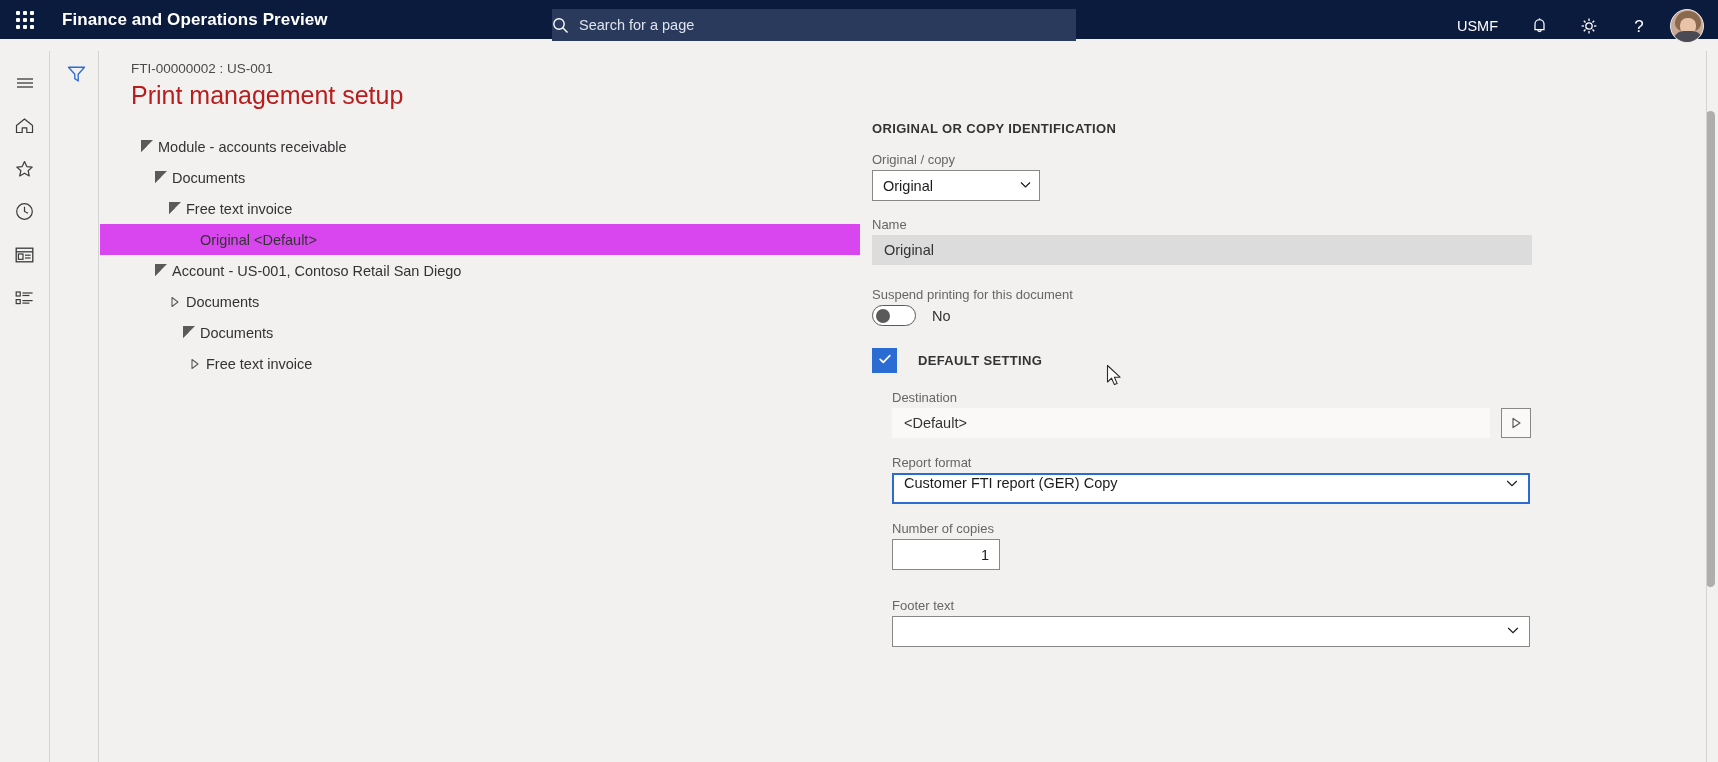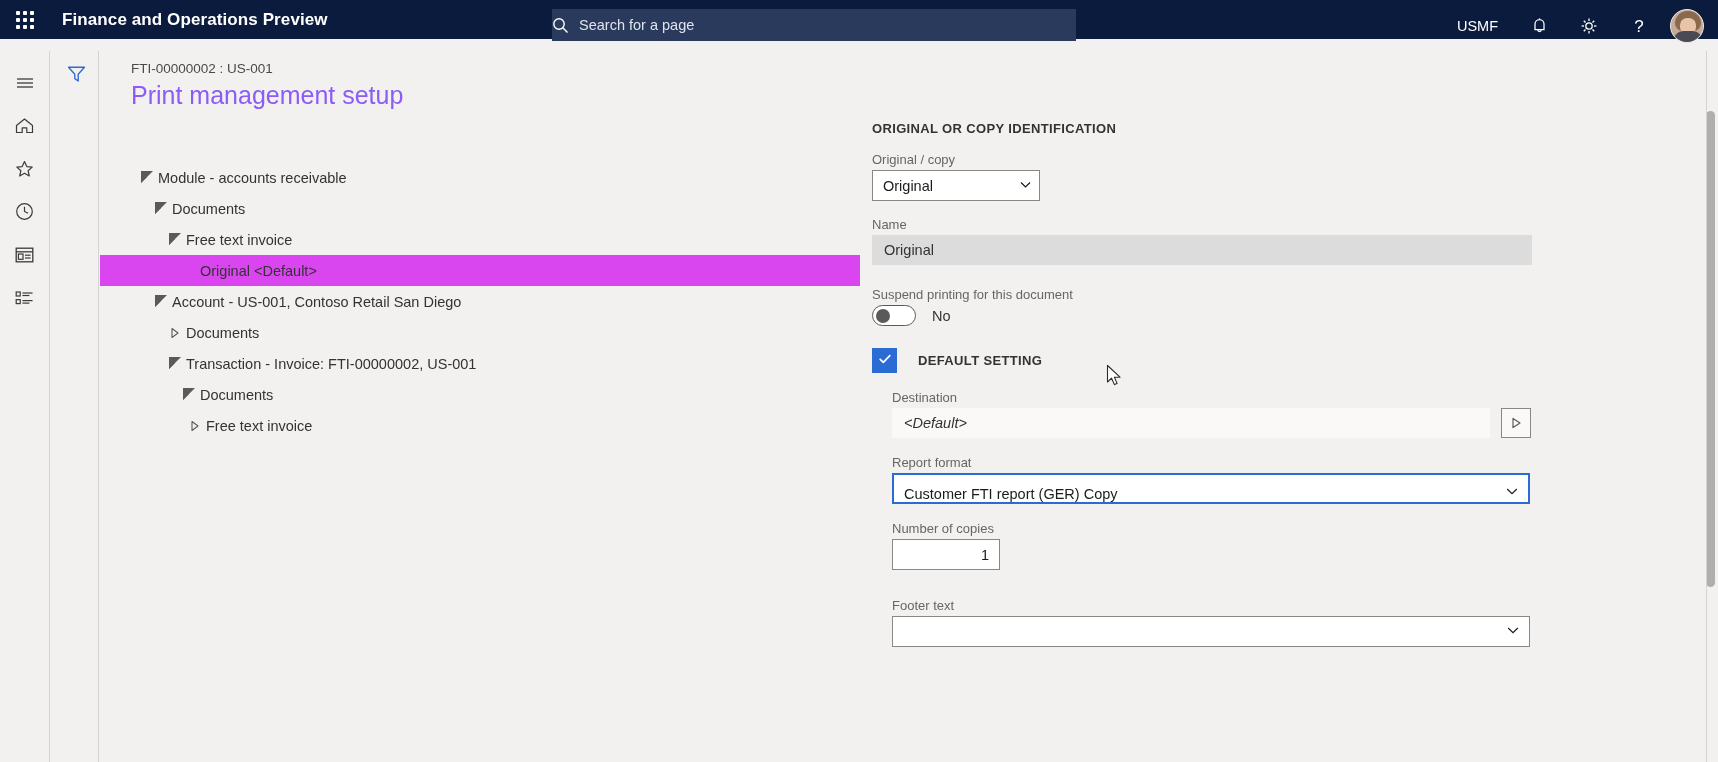--- a/index.html
+++ b/index.html
@@ -120,29 +120,28 @@
     position: absolute; left: 100px; top: 51px;
     width: 1618px; height: 711px;
     background: #f2f1f0;
   }
   .breadcrumb {
     position: absolute; left: 31px; top: 10px;
     font-size: 13.5px; color: #4a4a4a;
   }
   .page-title {
     position: absolute; left: 31px; top: 30px;
-    font-size: 25px; color: #8b5cf6;
+    font-size: 25px; color: #b91c1c;
     font-weight: normal;
   }
 
   
   .tree {
     position: absolute; left: 0px; top: 80px;
     width: 760px;
-    margin-top: 31px;
   }
   .tnode {
     height: 31px;
     display: flex; align-items: center;
     font-size: 14.5px; color: #333333;
     cursor: pointer;
     padding-left: 0;
   }
   .tnode.sel { background: #d946ef; }
   .tw {
@@ -241,34 +240,33 @@
     line-height: 1.45;
   }
   .dest-row { display: flex; align-items: flex-end; gap: 11px; }
   .dest-field {
     width: 598px; height: 30px;
     background: #faf9f8;
     display: flex; align-items: center;
     padding-left: 12px;
     font-size: 14.5px; color: #333333;
     cursor: text;
-    font-style: italic;
   }
   .run-btn {
     width: 30px; height: 30px;
     border: 1px solid #8a8886;
     background: #faf9f8;
     display: flex; align-items: center; justify-content: center;
     cursor: pointer;
   }
   .rf-select {
     width: 638px; height: 31px;
     background: #ffffff;
     border: 2px solid #2b6cd4;
-    display: flex; align-items: flex-end; justify-content: space-between;
+    display: flex; align-items: flex-start; justify-content: space-between;
     padding: 0 8px 0 10px;
     font-size: 14.5px; color: #1b1b1b;
     cursor: pointer;
   }
   .num-input {
     width: 108px; height: 31px;
     background: #ffffff;
     border: 1px solid #8a8886;
     display: flex; align-items: center; justify-content: flex-end;
     padding-right: 10px;
@@ -482,26 +480,20 @@
 
     <div class="tnode lvl3">
       <span class="tw">
         <svg width="10" height="12" viewBox="0 0 10 12">
           <path d="M2 1.5 L8 6 L2 10.5 Z" fill="none" stroke="#5a5a5a" stroke-width="1.1" stroke-linejoin="round"></path>
         </svg>
       </span>
       <span>Documents</span>
     </div>
 
-    <div class="tnode lvl3">
-      <span class="tw">
-          <span class="arrow-open"></span>
-        </span>
-      <span>Transaction - Invoice: FTI-00000002, US-001</span>
-    </div>
 
     <div class="tnode lvl4">
       <span class="tw">
           <span class="arrow-open"></span>
         </span>
       <span>Documents</span>
     </div>
 
     <div class="tnode lvl5">
       <span class="tw">

